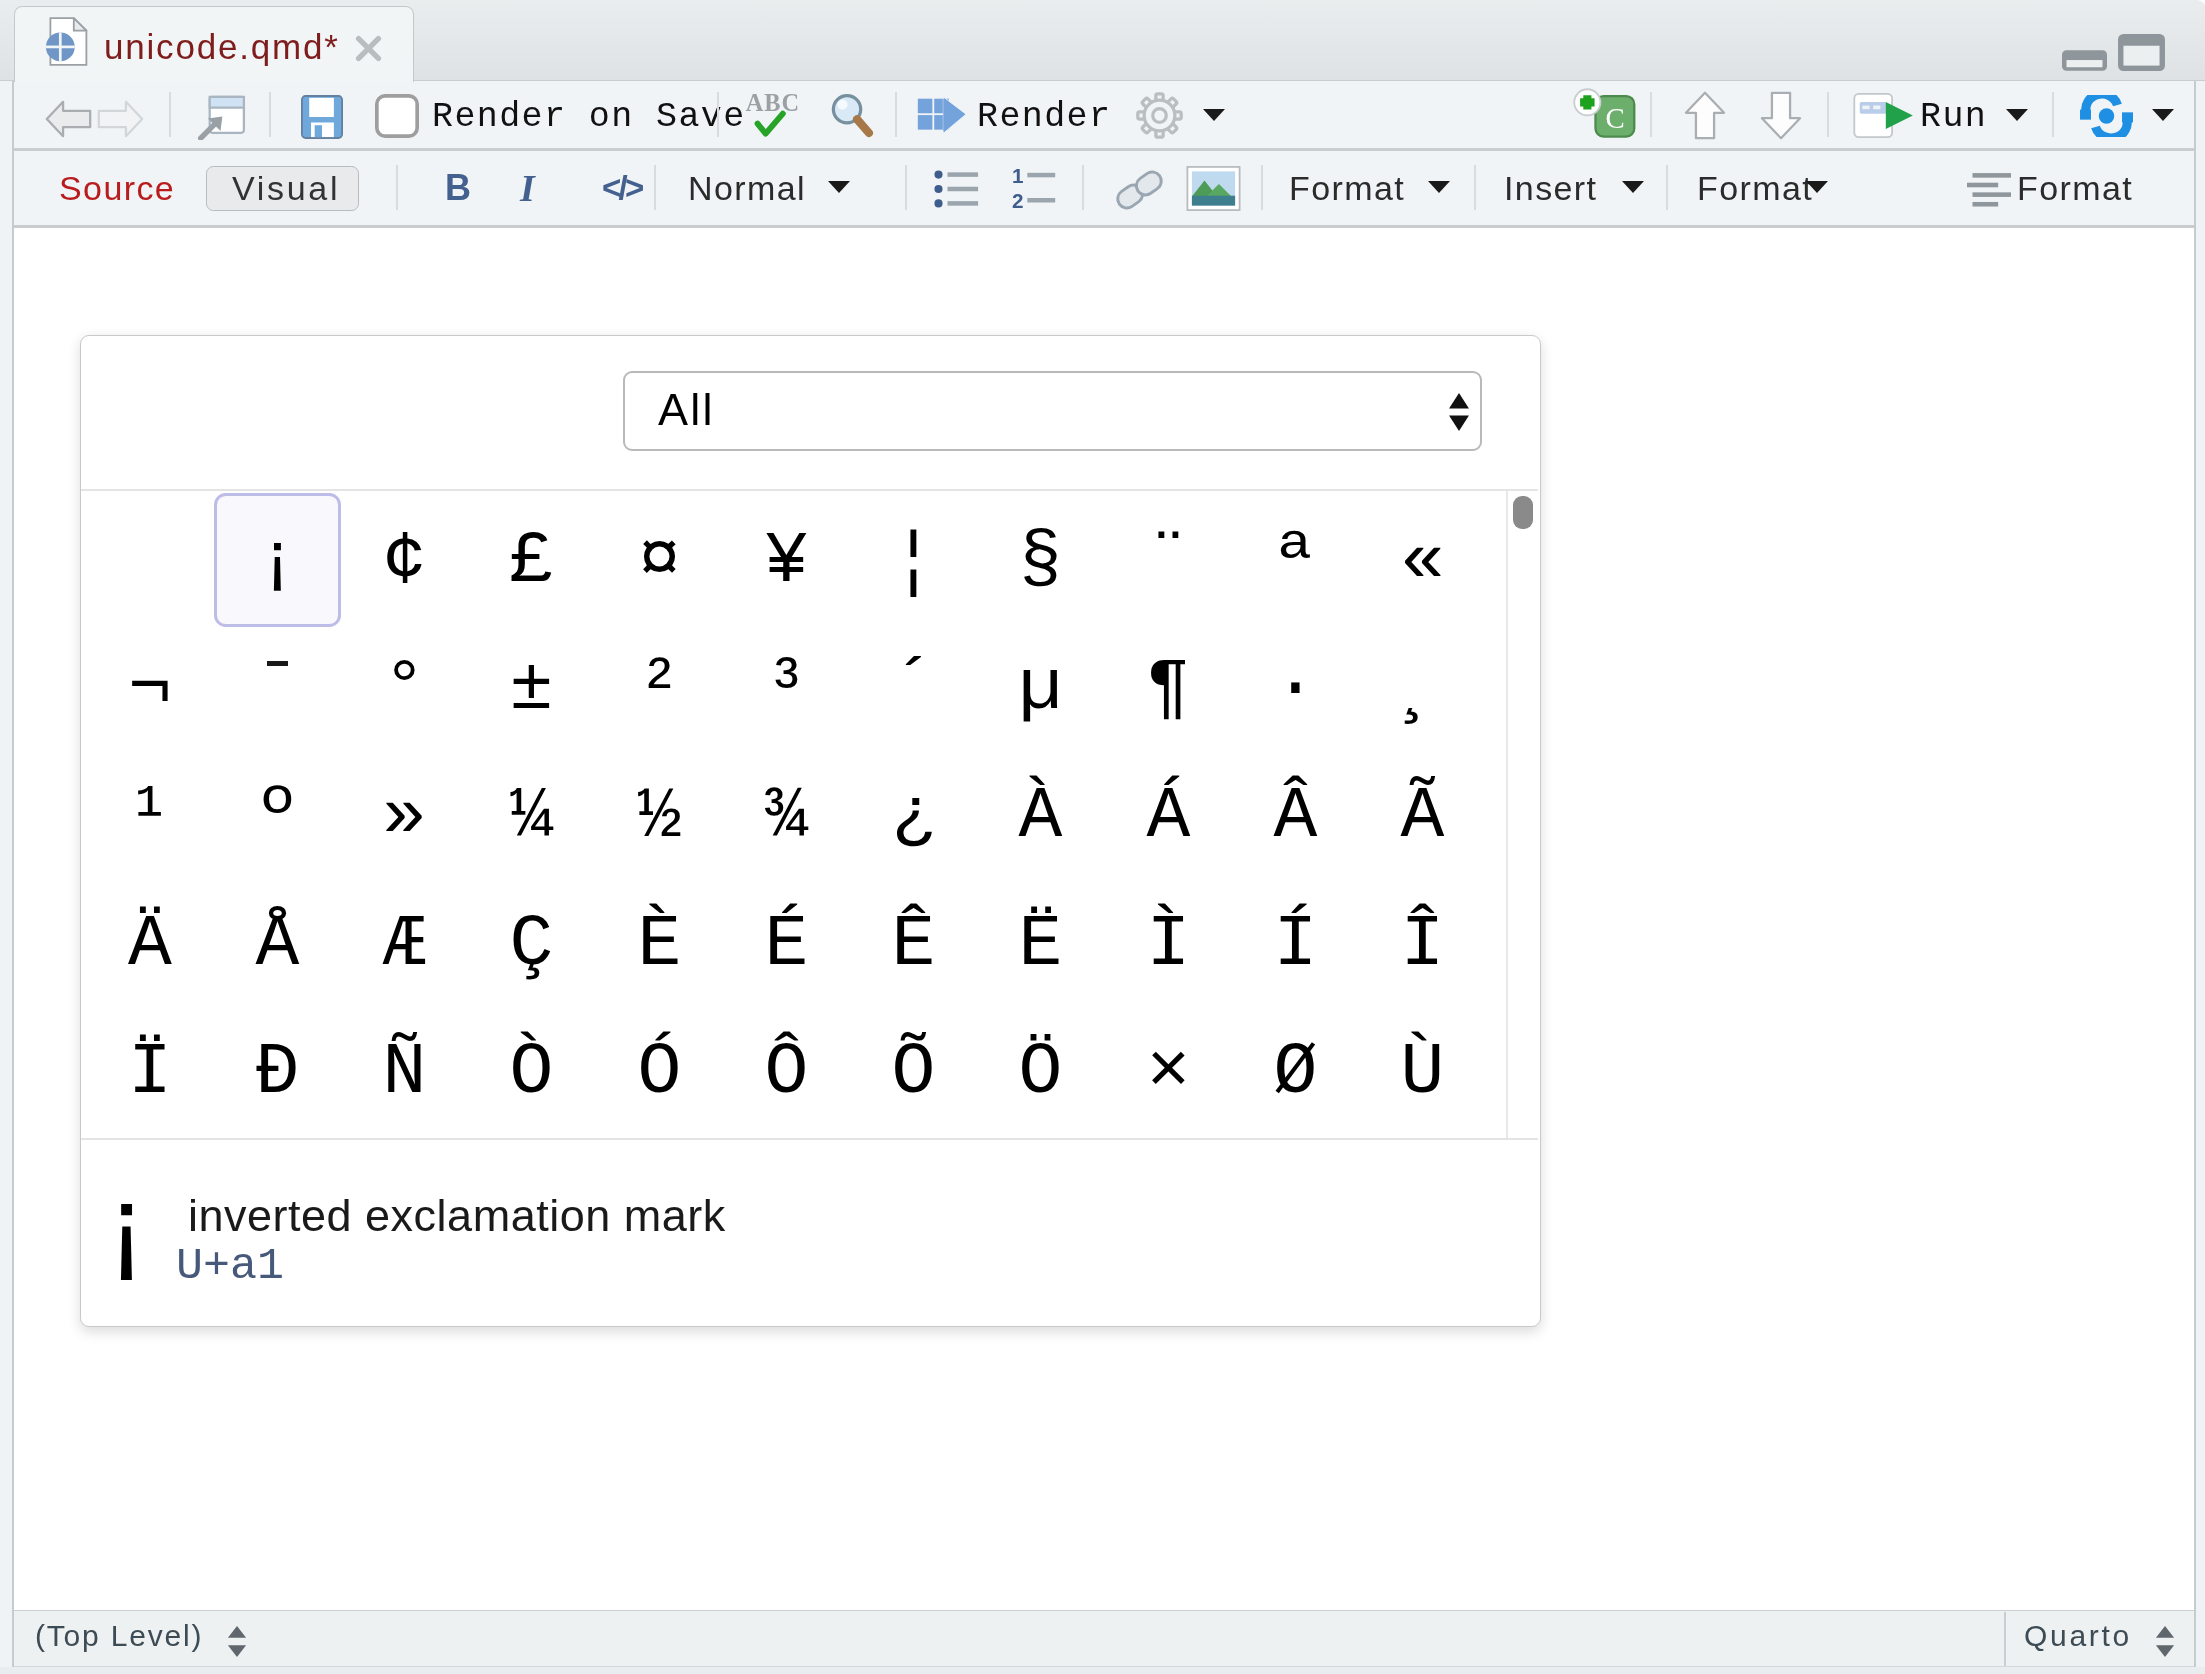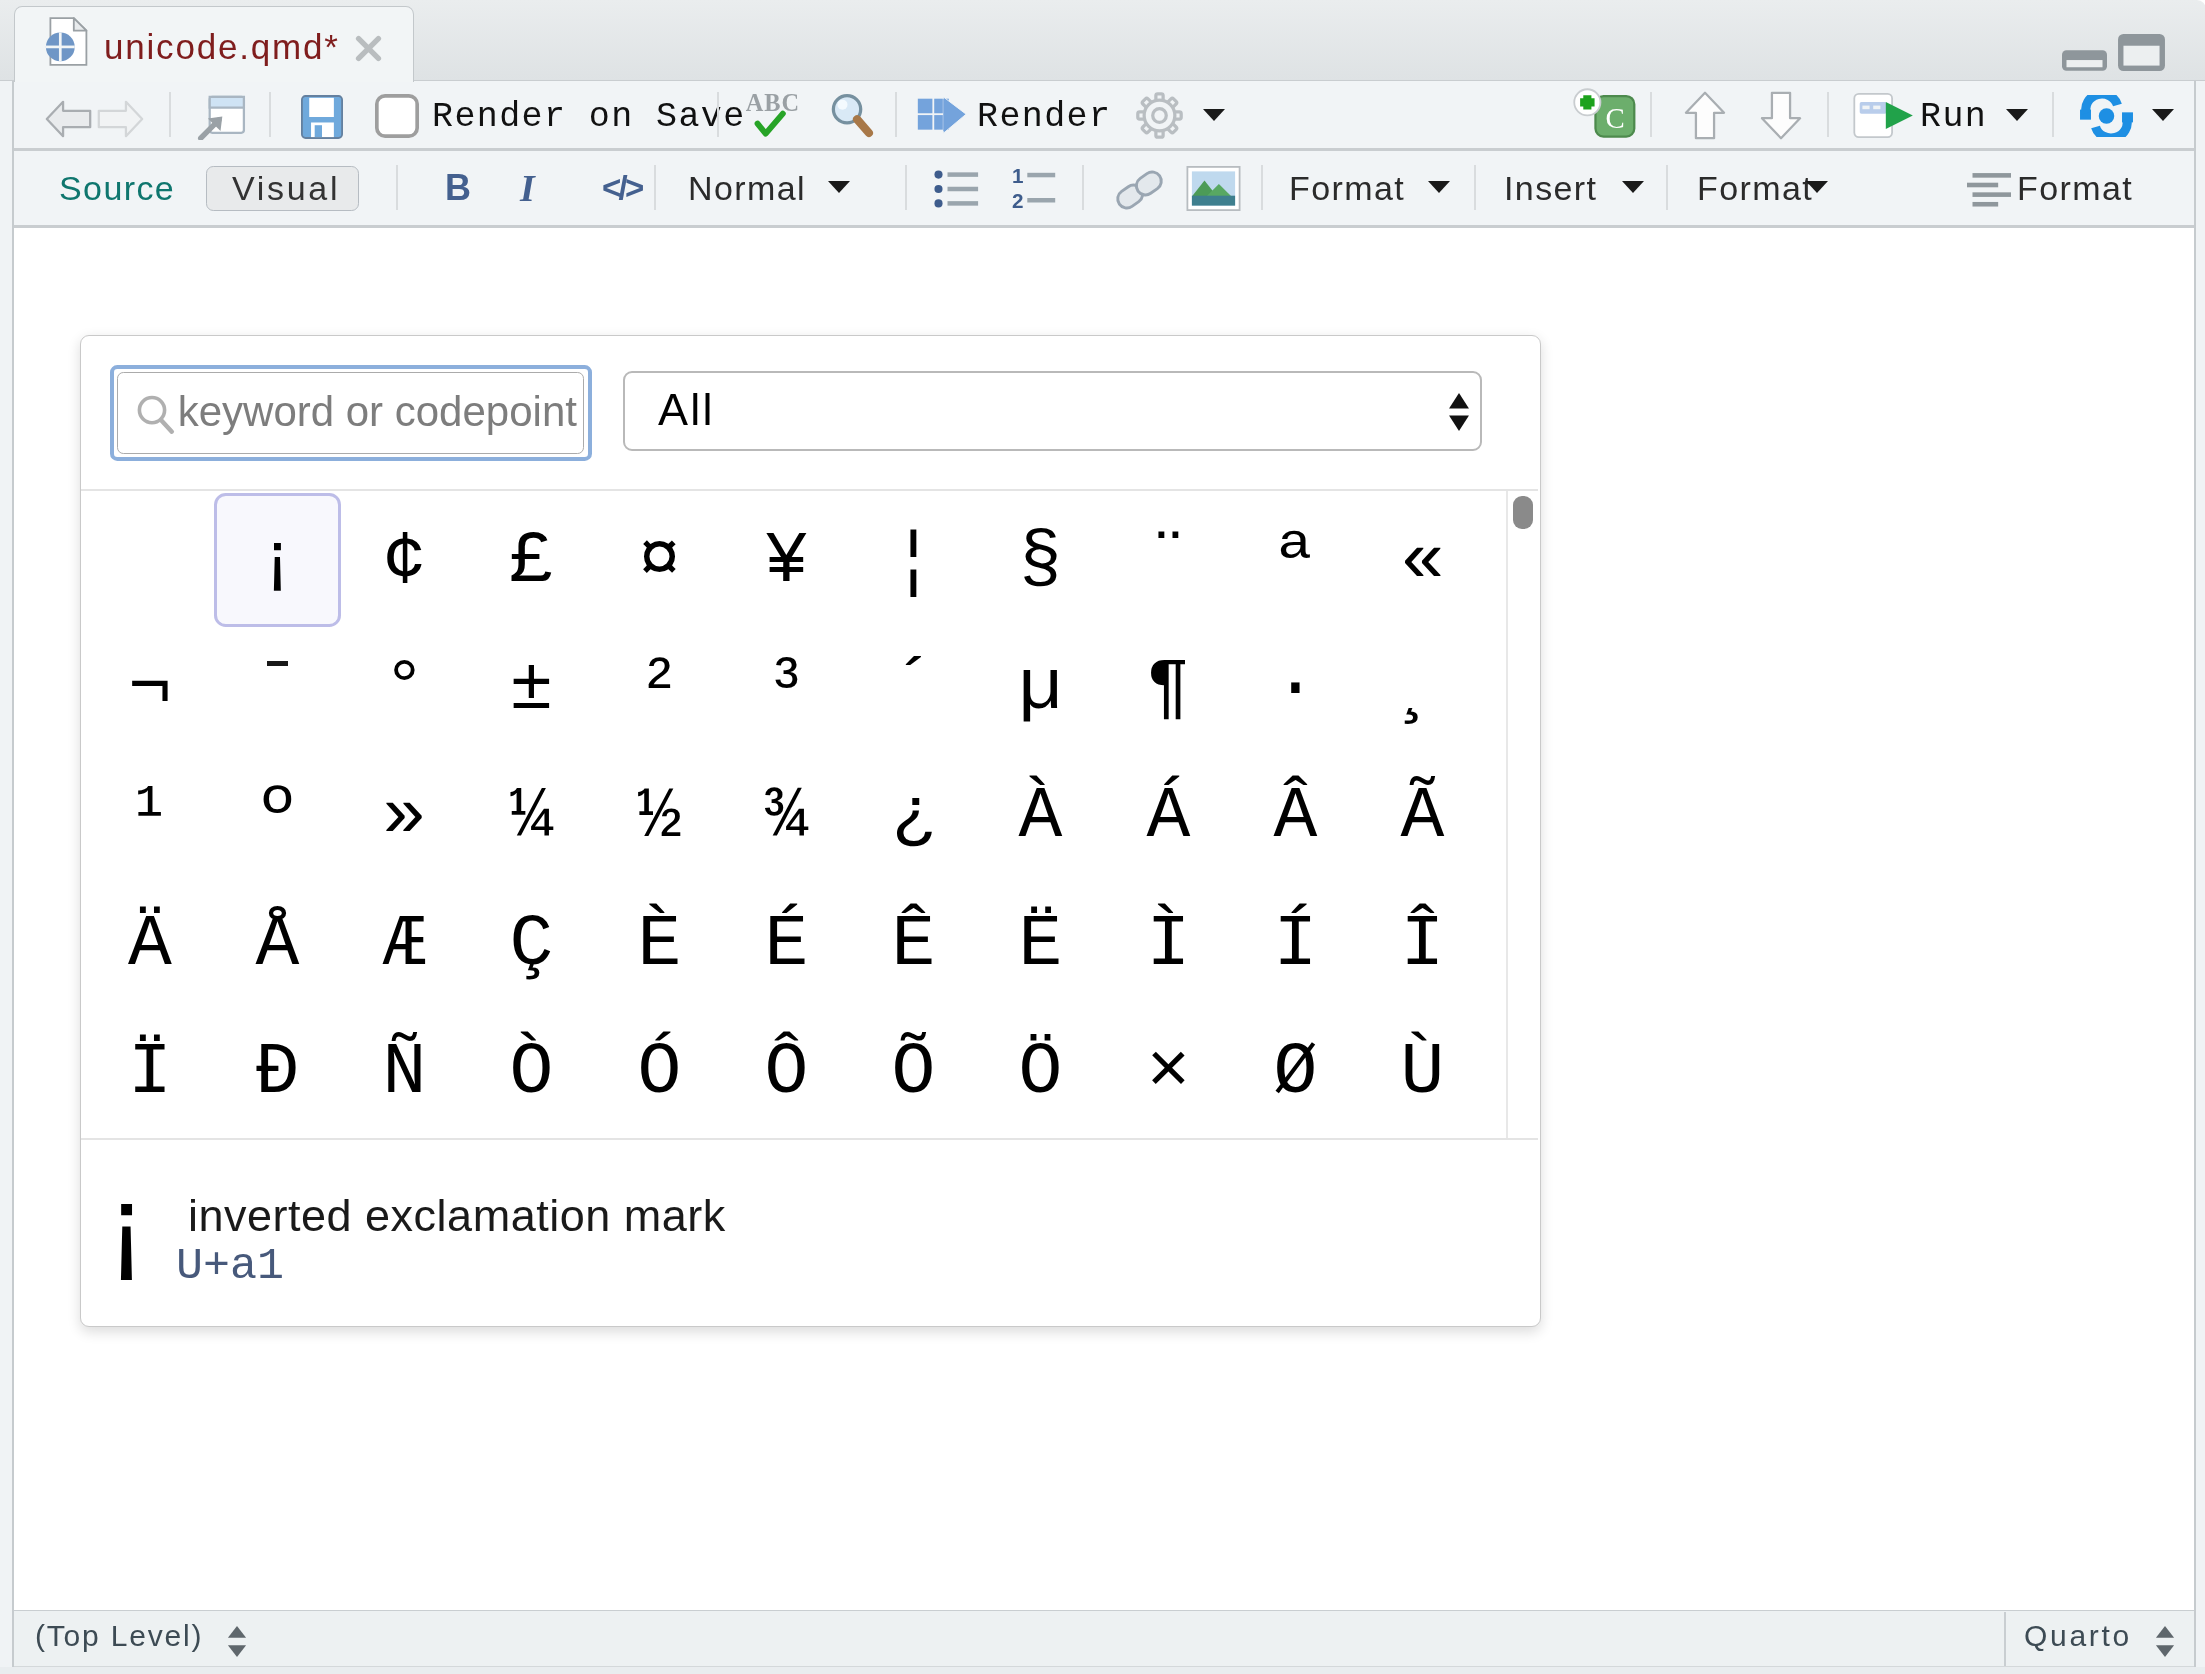--- a/index.html
+++ b/index.html
@@ -184,21 +184,21 @@
   <g fill="#1e8fe3" stroke="none">
     <rect x="0" y="16" width="12" height="11"></rect>
     <rect x="46" y="19" width="12" height="11"></rect>
     <circle cx="29" cy="23" r="8.5"></circle>
   </g>
   <path d="M7 20 A 17 16 0 0 1 41 11" fill="none" stroke="#1e8fe3" stroke-width="10"></path>
   <path d="M51 26 A 17 16 0 0 1 17 35" fill="none" stroke="#1e8fe3" stroke-width="10"></path>
 </svg>
 <div class="abs caret" style="left:2152px"></div>
 
-<div class="abs t2" style="left:59px;color:#0f766e">Source</div>
+<div class="abs t2" style="left:59px;color:#b91c1c">Source</div>
 <div class="abs" style="left:206px;top:166px;width:153px;height:45px;background:#e8eaeb;border:1.8px solid #b6bcc2;border-radius:7.3px;"></div>
 <div class="abs t2" style="left:232px;color:#333;letter-spacing:2.7px">Visual</div>
 <div class="abs sep2" style="left:396px"></div>
 <div class="abs" style="left:445px;top:167px;font-size:36px;font-weight:bold;color:#44608f">B</div>
 <div class="abs" style="left:520px;top:166px;font-size:38px;font-style:italic;font-family:'Liberation Serif',serif;font-weight:bold;color:#44608f">I</div>
 <div class="abs" style="left:602px;top:169px;font-size:33px;font-weight:bold;color:#44608f;letter-spacing:-2.7px">&lt;/&gt;</div>
 <div class="abs sep2" style="left:654px"></div>
 <div class="abs t2" style="left:688px">Normal</div>
 <div class="abs caret2" style="left:828px"></div>
 <div class="abs sep2" style="left:905px"></div>
@@ -241,29 +241,20 @@
 <div class="abs caret2" style="left:1806px"></div>
 <svg class="abs" style="left:1967px;top:173px" width="44" height="35" viewBox="0 0 48 38">
   <rect x="6" y="0" width="42" height="5" fill="#8f979c"></rect>
   <rect x="0" y="10.5" width="34" height="5" fill="#8f979c"></rect>
   <rect x="6" y="21" width="42" height="5" fill="#8f979c"></rect>
   <rect x="6" y="31.5" width="28" height="5" fill="#8f979c"></rect>
 </svg>
 <div class="abs t2" style="left:2017px">Format</div>
 
 <div class="abs" id="dialog">
-  <div class="abs" id="searchring">
-    <div class="abs" id="searchinner">
-      <svg class="abs" style="left:16.4px;top:20px" width="45" height="45" viewBox="0 0 50 50">
-        <circle cx="20" cy="19" r="14" fill="none" stroke="#b0b0b0" stroke-width="4"></circle>
-        <path d="M30 30 L42 43" stroke="#b0b0b0" stroke-width="5" stroke-linecap="round"></path>
-      </svg>
-      <div class="abs" id="placeholder">keyword or codepoint</div>
-    </div>
-  </div>
   <div class="abs" id="allselect">
     <div class="abs" id="alltext">All</div>
     <svg class="abs" style="left:823px;top:20px" width="22" height="38" viewBox="0 0 24 42">
       <path d="M12 0 L23 17 L1 17 Z" fill="#111"></path>
       <path d="M12 42 L23 25 L1 25 Z" fill="#111"></path>
     </svg>
   </div>
   <div class="abs" id="gridtop"></div>
   <div class="abs" id="selcell"></div>
   <div class="abs" style="left:0;top:0">

